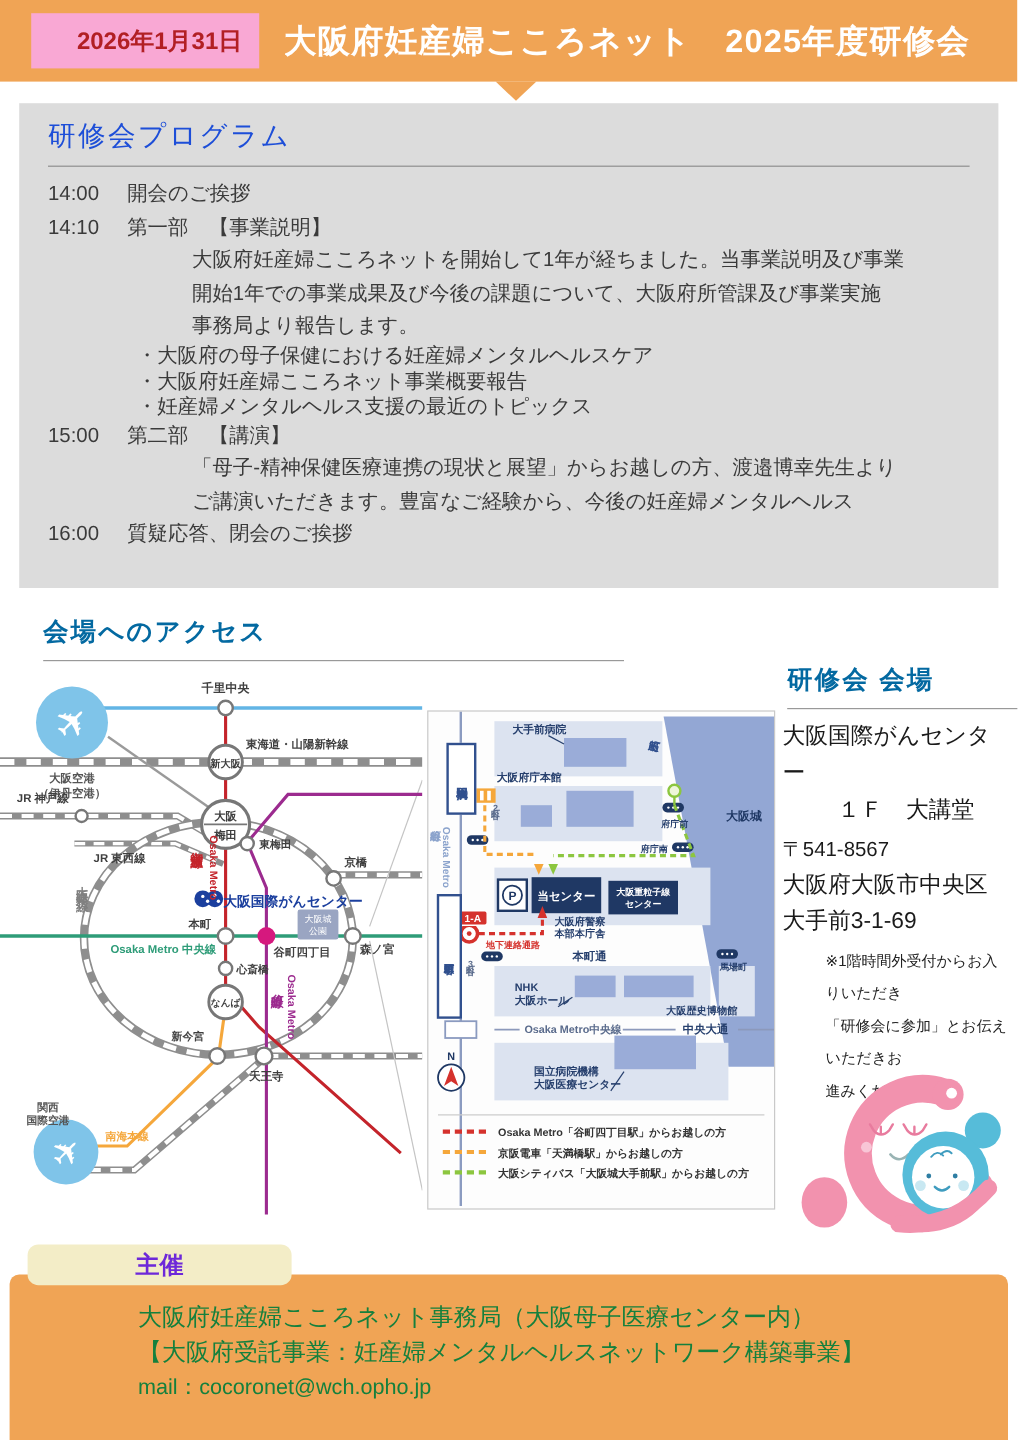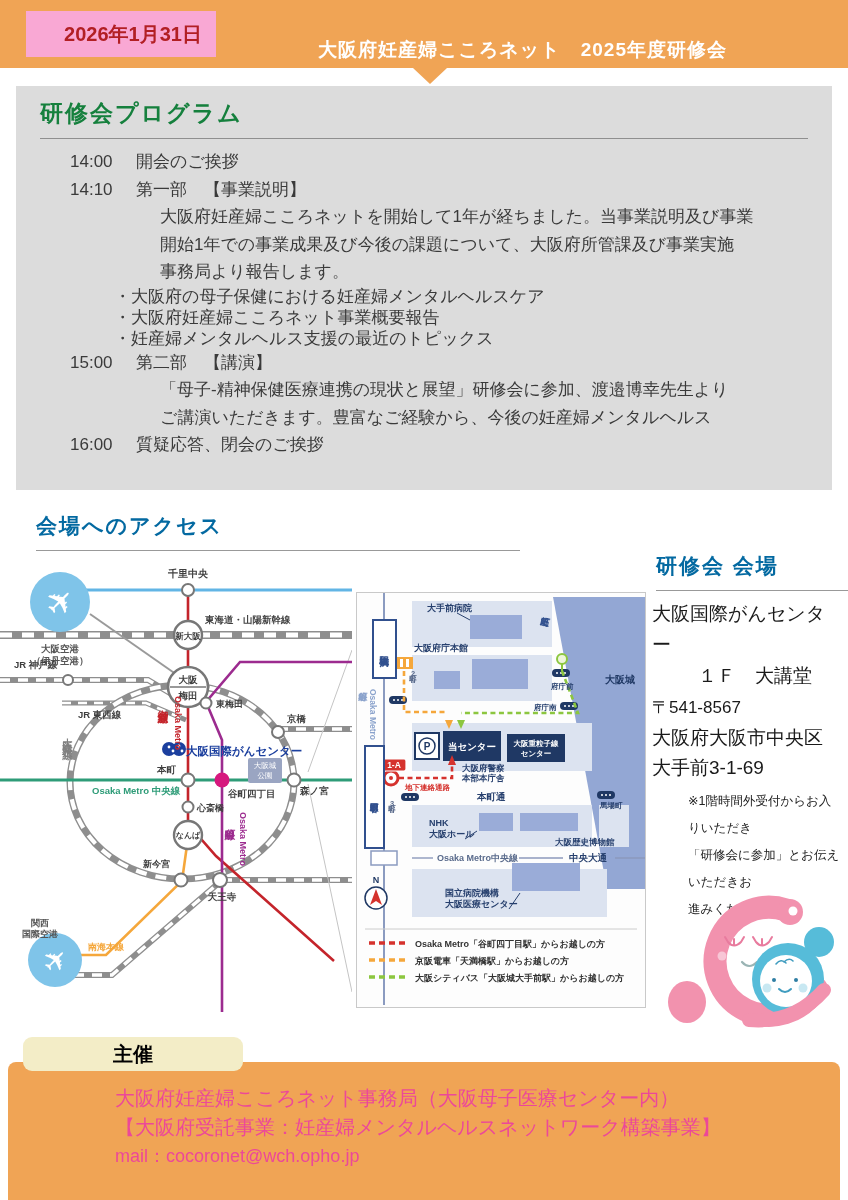--- a/index.html
+++ b/index.html
@@ -6,31 +6,31 @@
   #page{position:relative;width:848px;height:1200px;background:#ffffff;overflow:hidden;
         font-family:"Liberation Sans","DejaVu Sans",sans-serif;}
   svg{font-family:"Liberation Sans","DejaVu Sans",sans-serif;}
 
   
   .header{position:absolute;left:0;top:0;width:848px;height:68px;background:#f0a455;}
   .date-badge{position:absolute;left:26px;top:11px;width:166px;height:46px;background:#f9a8d4;padding-left:24px;
 .    display:flex;}
   .date-badge{display:flex;align-items:center;justify-content:center;font-size:20px;font-weight:bold;color:#b21f24;}
   .header-title{position:absolute;left:205px;top:0;width:635px;height:68px;display:flex;align-items:center;
-    justify-content:center;color:#ffffff;font-size:19px;font-weight:bold;letter-spacing:1px;margin-top:16px;}
+    justify-content:center;color:#ffffff;font-size:27px;font-weight:bold;letter-spacing:1px;}
   .header-arrow{position:absolute;left:413px;top:68px;width:0;height:0;
     border-left:17px solid transparent;border-right:17px solid transparent;border-top:16px solid #f0a455;}
 
   
   .program-card{position:absolute;left:16px;top:86px;width:816px;height:404px;background:#dcdcdc;
     box-sizing:border-box;padding:12px 24px 0;}
-  .program-heading{font-size:23px;font-weight:bold;color:#15803d;letter-spacing:2px;}
+  .program-heading{font-size:23px;font-weight:normal;color:#1d4ed8;letter-spacing:2px;}
   .program-hr{border:none;border-top:1px solid #8f8f8f;margin:9px 0 9px;}
   .p-row{display:flex;font-size:17px;color:#3a3a3a;line-height:27.5px;}
-  .p-row .t{width:52px;margin-left:30px;margin-right:14px;flex:none;}
+  .p-row .t{width:52px;margin-right:14px;flex:none;}
   .p-row.para{padding-left:120px;}
   .p-row.bullet{padding-left:74px;line-height:21px;}
 
   
   .sec-h{position:absolute;font-size:21px;font-weight:bold;color:#0369a1;letter-spacing:2px;
     border-bottom:1px solid #999;padding-bottom:10px;}
   .sec-h.access{left:36px;top:512px;width:484px;}
   .sec-h.venue{left:656px;top:512px;width:194px;margin-top:40px;}
 
   
@@ -49,22 +49,22 @@
   .v-name{font-size:19px;line-height:31px;}
   .v-floor{font-size:19px;line-height:31px;padding-left:46px;}
   .v-postal{font-size:17px;line-height:30px;margin-top:2px;}
   .v-addr{font-size:19px;line-height:30px;}
   .v-note{font-size:12.5px;line-height:27px;color:#222;margin-left:36px;}
   .v-note.first{margin-top:5px;}
 
   
   .footer{position:absolute;left:8px;top:1062px;width:832px;height:138px;background:#f0a455;border-radius:8px 8px 0 0;}
   .badge{position:absolute;left:23px;top:1037px;width:220px;height:34px;background:#f3edc7;border-radius:9px;
-    display:flex;align-items:center;justify-content:center;font-size:20px;font-weight:bold;color:#000000;z-index:2;}
-  .footer-lines{position:absolute;left:115px;top:1084px;color:#ec4899;z-index:2;}
+    display:flex;align-items:center;justify-content:center;font-size:20px;font-weight:bold;color:#6d28d9;z-index:2;}
+  .footer-lines{position:absolute;left:115px;top:1084px;color:#15803d;z-index:2;}
   .f1,.f2{font-size:20px;line-height:29px;}
   .f3{font-size:19px;line-height:28px;}
   .f4{font-size:18px;line-height:28px;}
 
   .logo{position:absolute;left:664px;top:882px;}
 </style>
 </head>
 <body>
 
 <div id="page">
@@ -104,21 +104,21 @@
         <span>・大阪府妊産婦こころネット事業概要報告</span>
       </div>
     <div class="p-row bullet">
         <span>・妊産婦メンタルヘルス支援の最近のトピックス</span>
       </div>
     <div class="p-row main">
         <span class="t">15:00</span>
         <span>第二部　【講演】</span>
       </div>
     <div class="p-row para">
-        <span>「母子-精神保健医療連携の現状と展望」研修会に参加、渡邉博幸先生より</span>
+        <span>「母子-精神保健医療連携の現状と展望」からお越しの方、渡邉博幸先生より</span>
       </div>
     <div class="p-row para">
         <span>ご講演いただきます。豊富なご経験から、今後の妊産婦メンタルヘルス</span>
       </div>
     <div class="p-row main">
         <span class="t">16:00</span>
         <span>質疑応答、閉会のご挨拶</span>
       </div>
   </div>
 

